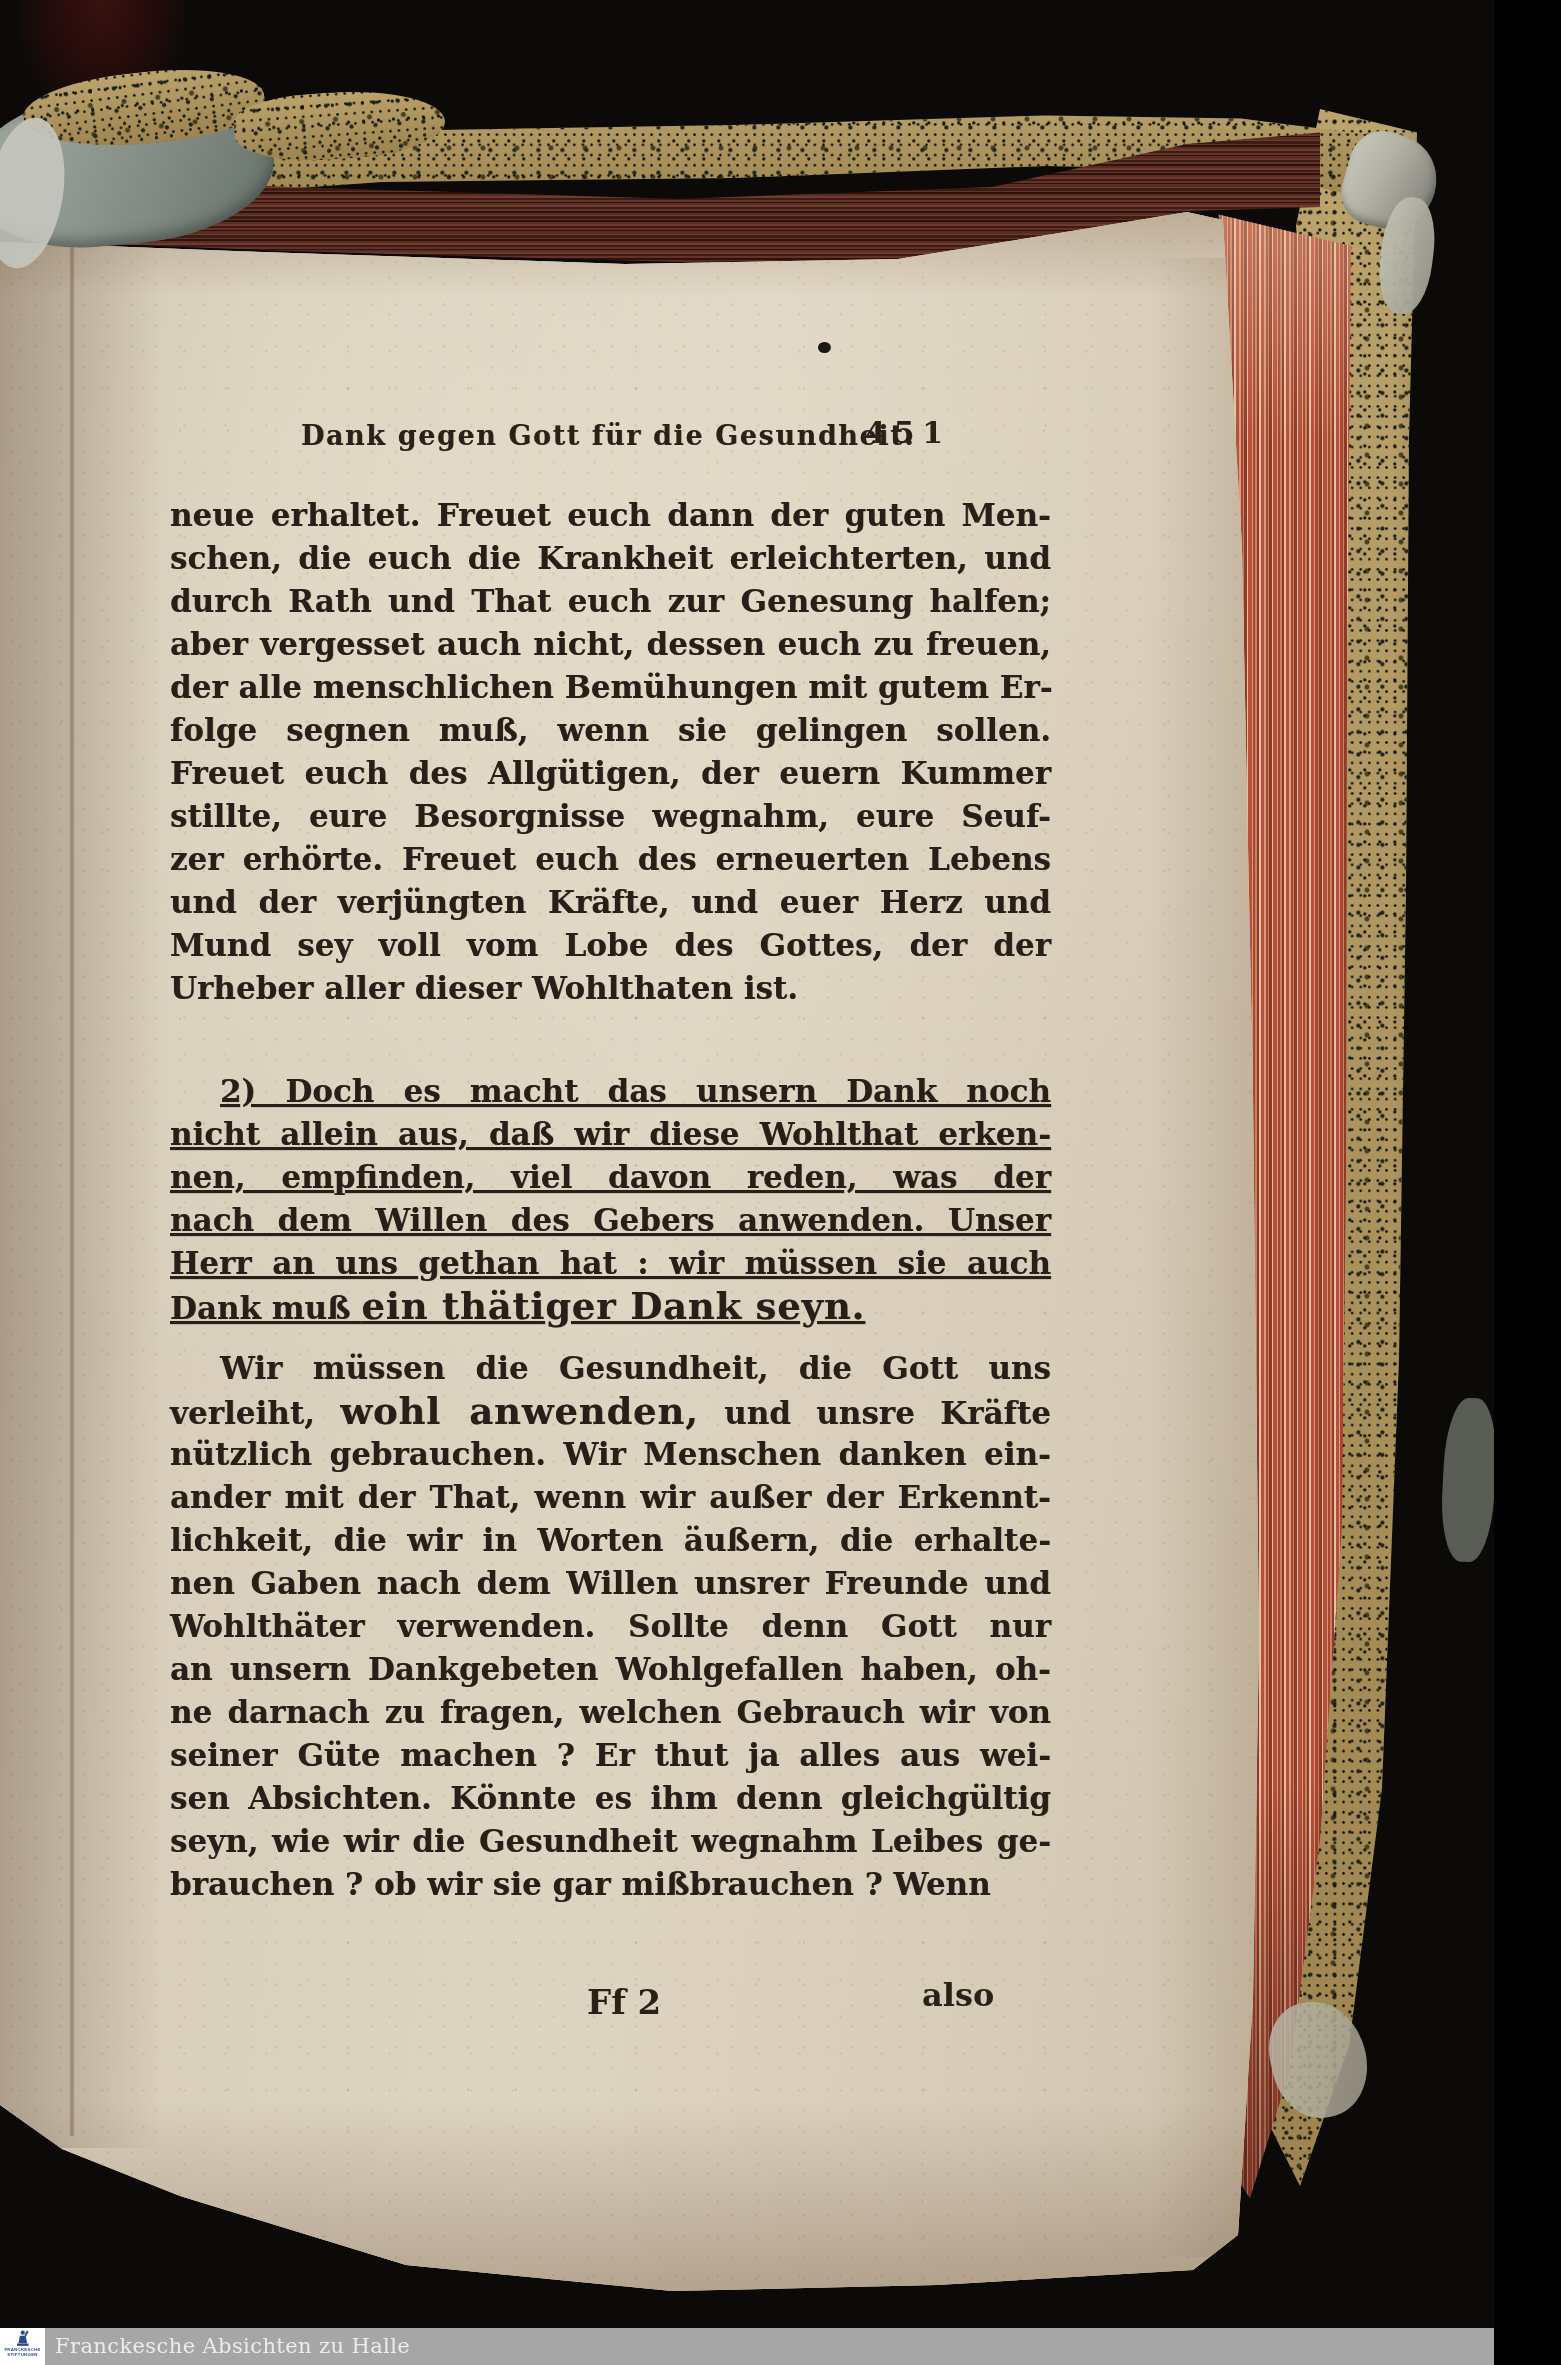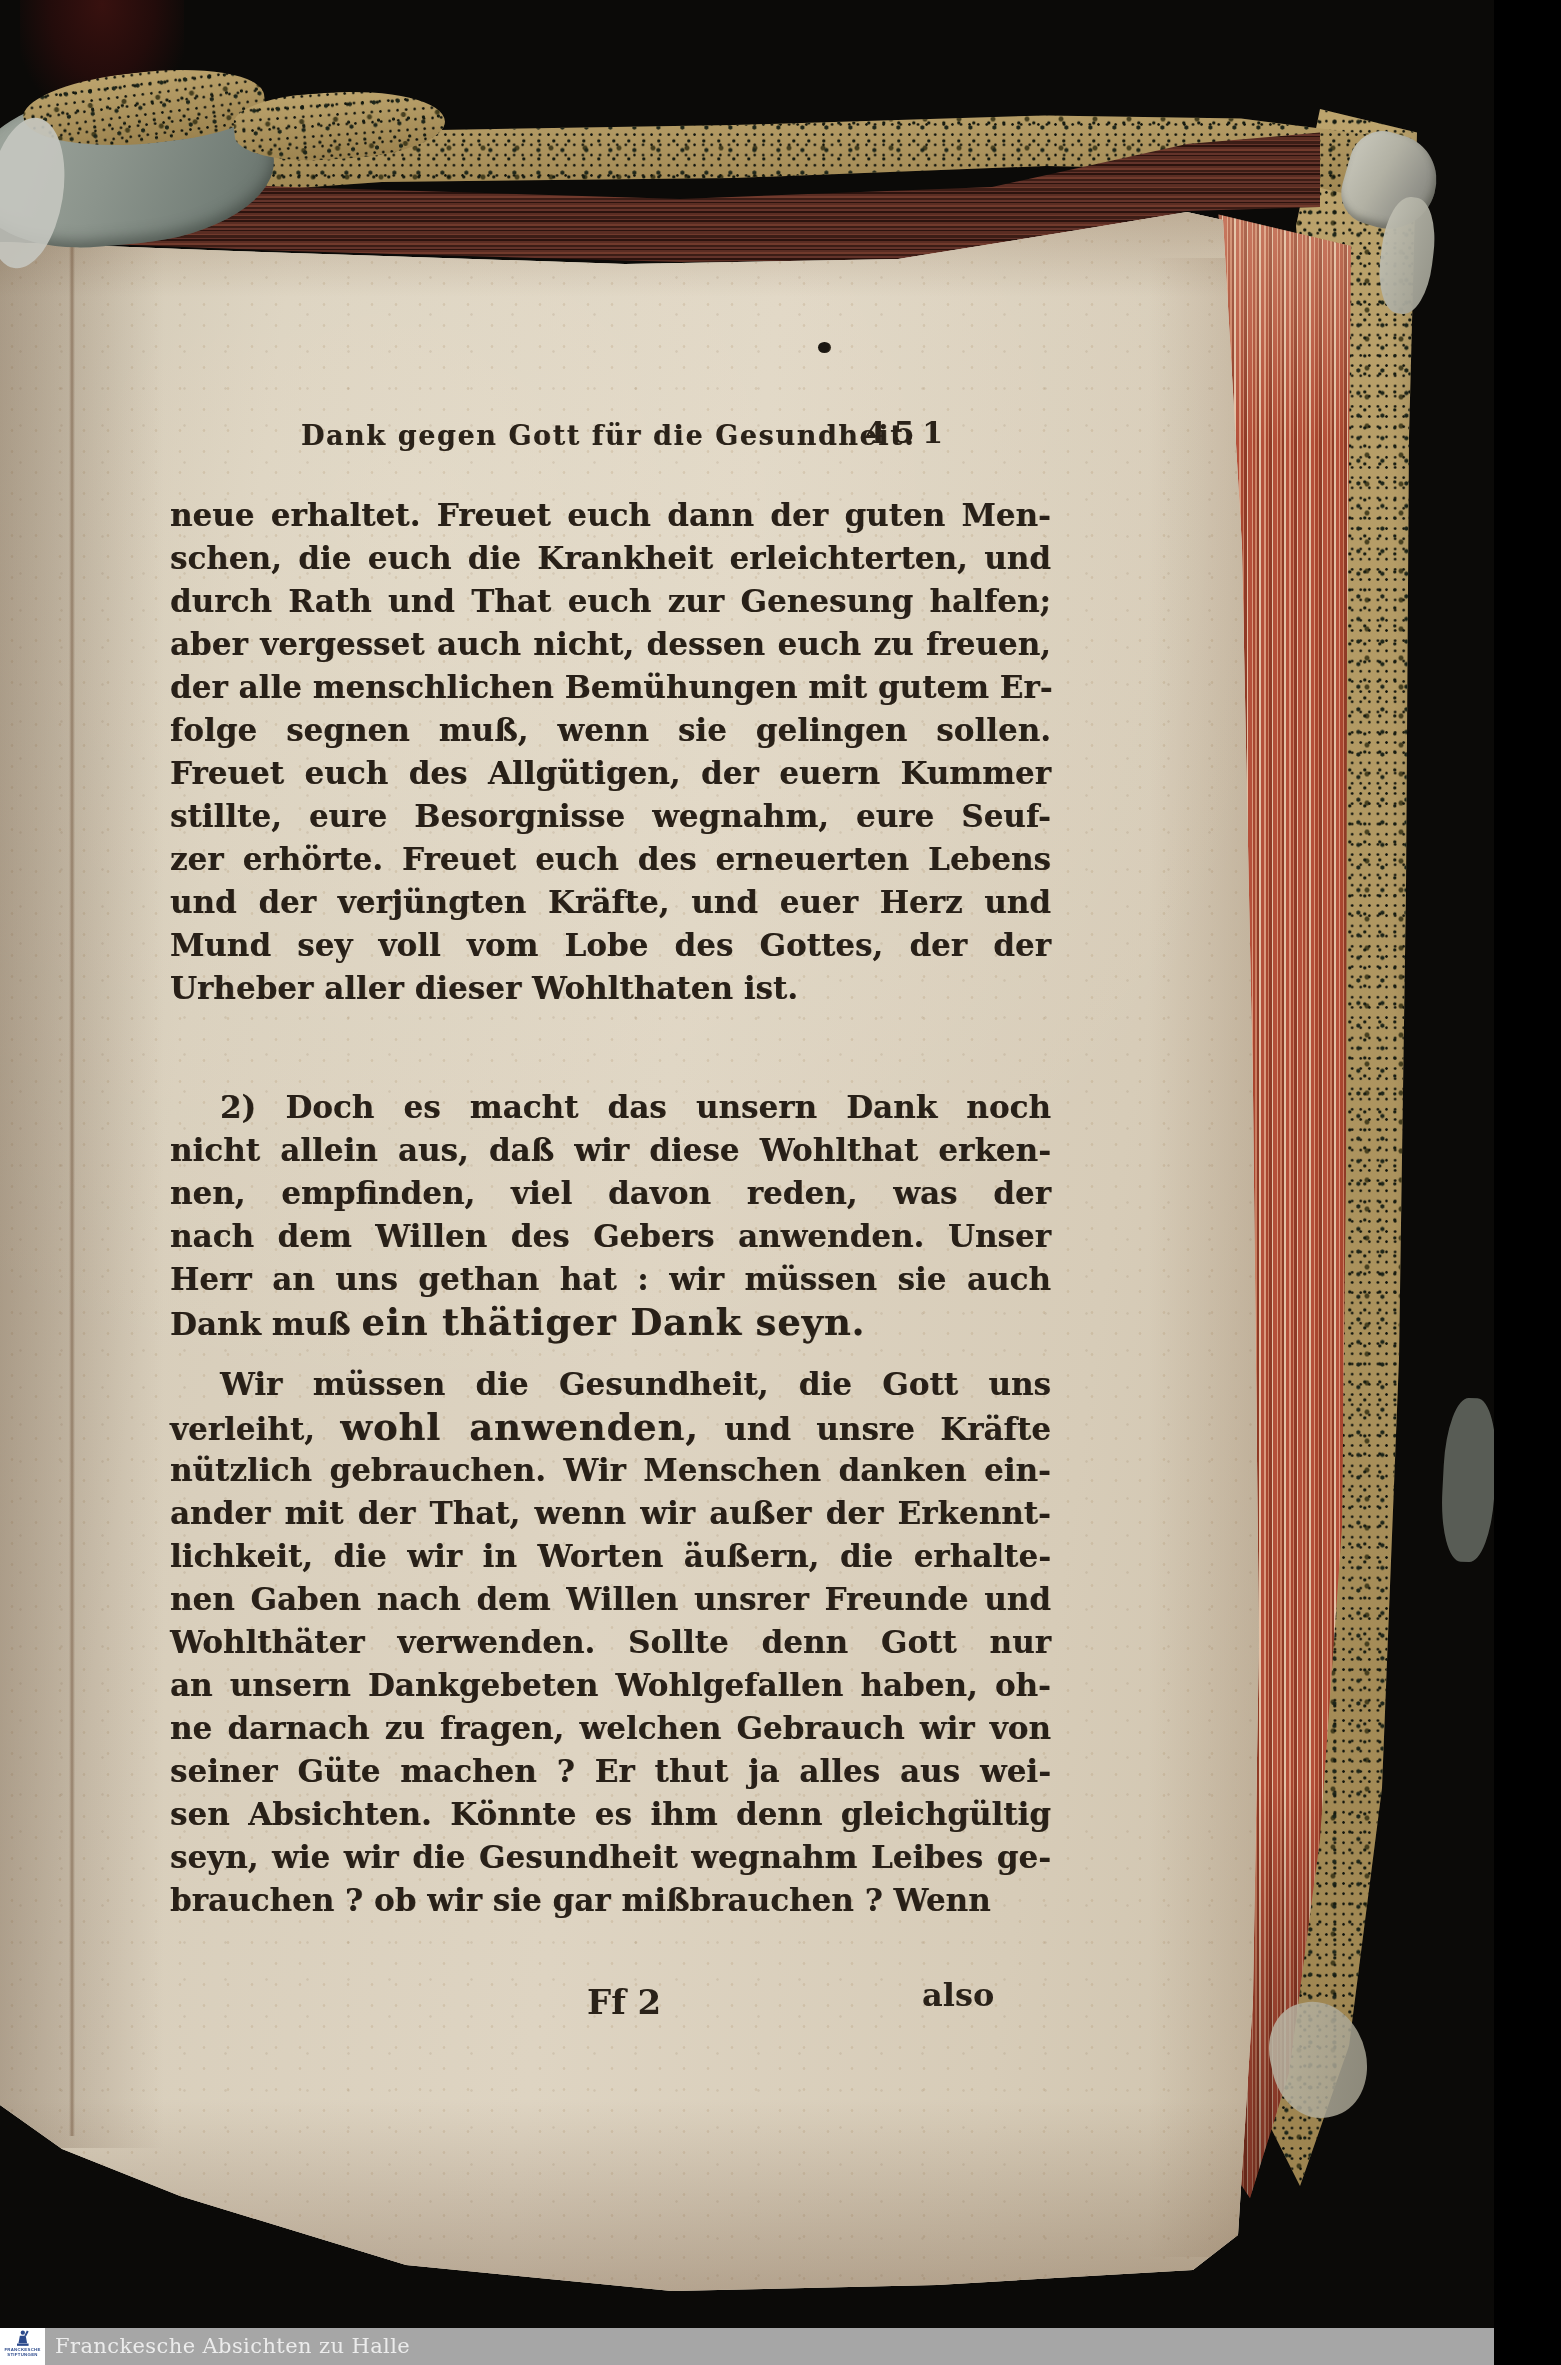--- a/index.html
+++ b/index.html
@@ -100,21 +100,21 @@
     background:radial-gradient(circle at 45% 45%, #1b1712 0 55%, #41382a 80%, transparent 100%);}
 
   
   .text-block{position:absolute;left:170px;top:494px;width:881px;color:#282018;
     font-weight:700;font-size:31px;}
   .line{height:43px;line-height:43px;text-align:justify;text-align-last:justify;
     white-space:nowrap;text-shadow:0.4px 0.3px 0.5px rgba(40,28,16,.45);}
   .line.last{text-align-last:left;}
   .line.ind{text-indent:50px;}
   .em{font-size:37px;letter-spacing:0.8px;}
-  .para.p2{margin-top:76px;}
+  .para.p2{margin-top:60px;text-decoration:underline;}
   .para.p3{margin-top:19px;}
 
   .header-title{position:absolute;left:301px;top:420px;font-size:27px;font-weight:700;
     color:#2a2219;letter-spacing:1.6px;text-shadow:0.4px 0.3px 0.5px rgba(40,28,16,.45);}
   .page-number{position:absolute;left:865px;top:415px;font-size:30px;font-weight:700;
     color:#2a2219;letter-spacing:7.8px;}
   .sig-mark{position:absolute;left:587px;top:1982px;font-size:34px;font-weight:700;color:#2a2219;}
   .catchword{position:absolute;left:922px;top:1976px;font-size:32px;font-weight:700;color:#2a2219;}
 
   

